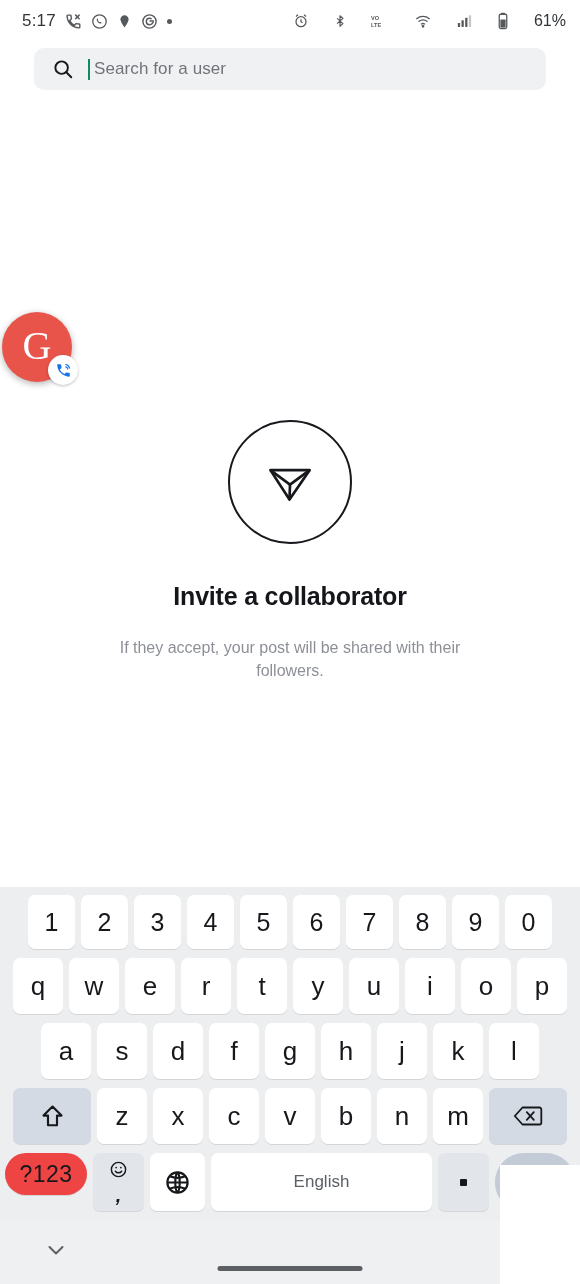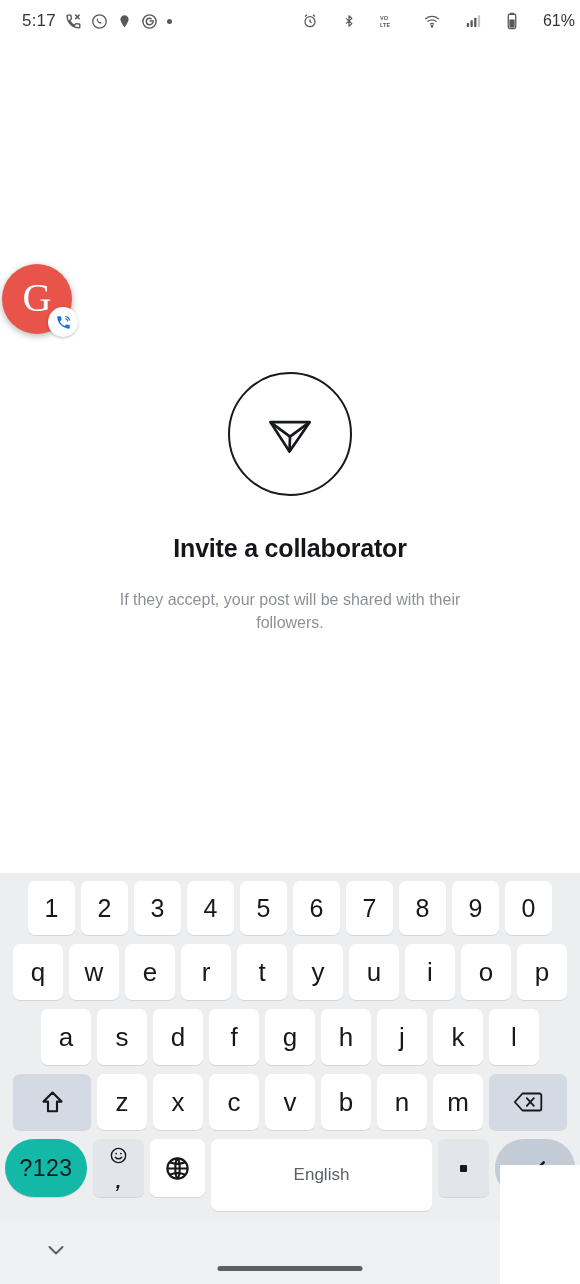--- a/index.html
+++ b/index.html
@@ -9,21 +9,21 @@
     background:#ffffff;
     position:relative;
     overflow:hidden;
   }
   .phone { position:absolute; inset:0; background:#fff; display:flex; flex-direction:column; }
 
   
   .statusbar {
     height:42px; flex:0 0 42px;
     display:flex; align-items:center; justify-content:space-between;
-    padding:0 5px 0 22px;
+    padding:0 14px 0 22px;
     color:#3c4043;
   }
   .sb-left { display:flex; align-items:center; gap:9px; }
   .sb-time { font-size:17px; font-weight:500; letter-spacing:.2px; color:#32353a; }
   .sb-right { display:flex; align-items:center; gap:24px; }
   .sb-batt { font-size:16px; font-weight:500; color:#32353a; margin-left:1px; }
   .ico { display:inline-flex; align-items:center; justify-content:center; }
   .dot-ico { width:5px; height:5px; border-radius:50%; background:#55585c; display:inline-block; }
 
   
@@ -87,24 +87,24 @@
   .r1 .key { width:47px; height:54px; font-size:25px; }
   .r2 .key { width:50px; height:56px; }
   .r3 .key { width:50px; height:56px; }
   .r4 .key { width:50px; height:56px; }
   .r3 { padding:0 28px; }
   .key.mod { background:#d3dae3; }
   .key.shift { width:78px; }
   .key.bksp { width:78px; }
 
   .r5 { gap:6px; align-items:stretch; }
-  .key.sym { width:82px; height:58px; border-radius:29px; background:#14b8a6; font-size:23px; font-weight:500; letter-spacing:.5px; }
+  .key.sym { width:82px; height:42px; border-radius:29px; background:#ef4444; font-size:23px; font-weight:500; letter-spacing:.5px; }
   .key.emoji { width:51px; height:58px; background:#e2e6ea; flex-direction:column; gap:3px; padding:5px 0; }
   .key.globe { width:55px; height:58px; }
-  .key.space { flex:1 1 auto; height:72px; font-size:17px; color:#5b5f66; max-width:252px; }
+  .key.space { flex:1 1 auto; height:58px; font-size:17px; color:#5b5f66; max-width:252px; }
   .key.period { width:51px; height:58px; background:#e2e6ea; }
   .key.enter {
     width:80px; height:58px; border-radius:29px; background:#c2cbd6;
   }
   .emoji-face { font-size:19px; line-height:1; }
   .emoji-comma { font-size:20px; line-height:1; font-weight:700; font-style:italic; }
   .period-dot { width:7px; height:7px; background:#16181c; border-radius:1px; }
 
   
   .navbar {
@@ -192,20 +192,32 @@
         <svg width="12" height="18" viewBox="0 0 14 24" fill="none" stroke="#55585c" stroke-width="1.7">
           <rect x="2" y="3" width="10" height="19" rx="2"></rect>
           <path d="M5 1.8h4" stroke-linecap="round"></path>
           <rect x="3.5" y="10" width="7" height="10.5" rx="1" fill="#55585c" stroke="none"></rect>
         </svg>
       </span>
       <span class="sb-batt">61%</span>
     </div>
   </div>
 
+  <div class="search-wrap">
+    <div class="searchbar">
+      <span class="ico">
+        <svg width="22" height="22" viewBox="0 0 24 24" fill="none" stroke="#16181c" stroke-width="2.1" stroke-linecap="round">
+          <circle cx="10.5" cy="10.5" r="6.8"></circle>
+            <path d="M15.6 15.6L21 21"></path>
+        </svg>
+      </span>
+      <span class="search-caret"></span>
+      <span class="search-ph">Search for a user</span>
+    </div>
+  </div>
 
   <div class="content">
 
     <div class="bubble">
       <span class="bubble-letter">G</span>
       <span class="bubble-badge">
         <svg width="19" height="19" viewBox="0 0 24 24" fill="#1a73e8">
           <path d="M7.2 10.6a13 13 0 005.9 5.9l1.8-1.8a1 1 0 01.95-.25c1 .3 2 .46 3.05.46a1 1 0 011 1V19a1 1 0 01-1 1A16 16 0 014 5a1 1 0 011-1h3.1a1 1 0 011 1c0 1.05.16 2.05.46 3.05a1 1 0 01-.25.95z"></path>
           <path d="M15.3 3.4a.85.85 0 00-.5 1.6 5.6 5.6 0 013.9 3.9.85.85 0 101.6-.5 7.3 7.3 0 00-5-5z"></path>
           <path d="M15 6.6a.8.8 0 00-.35 1.55 2.7 2.7 0 011.9 1.9.8.8 0 101.55-.35 4.3 4.3 0 00-3.1-3.1z"></path>

